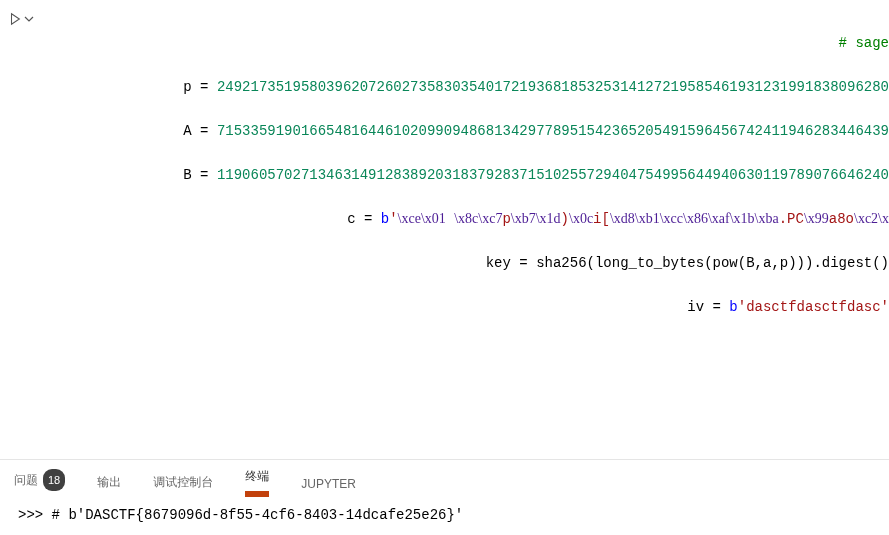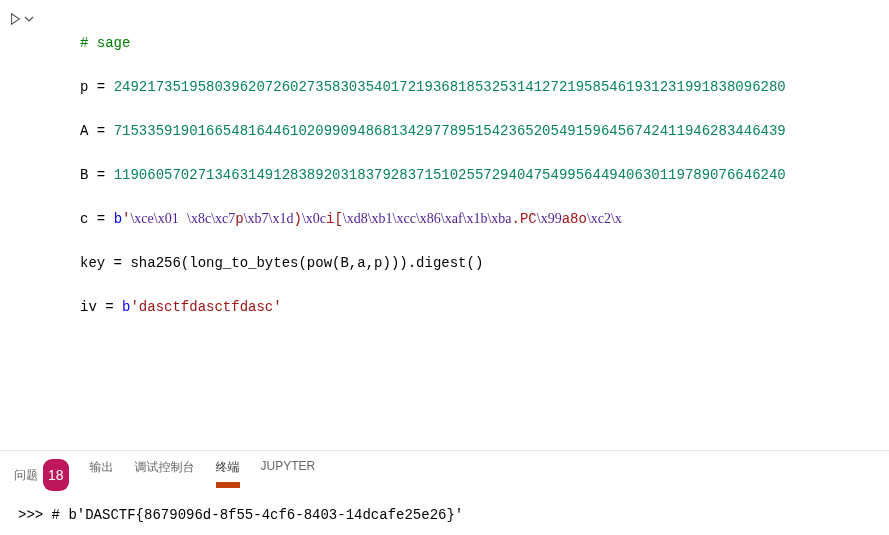--- a/index.html
+++ b/index.html
@@ -46,69 +46,70 @@
     .code-block {
       padding-left: 36px;
       line-height: 22px;
       white-space: pre;
       overflow: hidden;
       flex: 1;
     }
     .code-line {
       display: block;
       white-space: pre;
+      text-align: right;
     }
     .tok-comment { color: #008000; }
     .tok-keyword-from { color: #af00db; }
     .tok-number { color: #098658; }
     .tok-string { color: #a31515; }
     .tok-escape { color: #4c1d95; font-family: Liberation Serif, serif; }
     .tok-ident { color: #000000; }
     .tok-op { color: #000000; }
     .tok-builtin { color: #0000ff; }
     
     .panel-container {
       position: absolute;
       bottom: 0;
       left: 0;
       right: 0;
       border-top: 1px solid #e5e5e5;
       background: #ffffff;
     }
     .tab-row {
       display: flex;
-      align-items: flex-start;
+      align-items: flex-end;
       padding: 8px 14px 0 14px;
       font-family: "Segoe UI", "Microsoft YaHei", sans-serif;
       font-size: 12px;
-      gap: 21px;
+      gap: 32px;
     }
     .tab-item {
       color: #666666;
       padding-bottom: 6px;
       cursor: pointer;
       display: flex;
       align-items: center;
       gap: 5px;
     }
     .tab-item.active {
       color: #333333;
       border-bottom: 6px solid #c2410c;
     }
     .badge {
-      background: #be185d;
+      background: #404040;
       color: #ffffff;
       border-radius: 9px;
       min-width: 18px;
-      height: 32px;
+      height: 22px;
       padding: 0 5px;
       display: inline-flex;
       align-items: center;
       justify-content: center;
-      font-size: 14px;
+      font-size: 11px;
       font-weight: 500;
     }
     .terminal-area {
       padding: 10px 18px 12px 18px;
       font-family: Consolas, "Courier New", monospace;
       font-size: 14px;
       color: #000000;
     }
     .terminal-line {
       white-space: pre;

